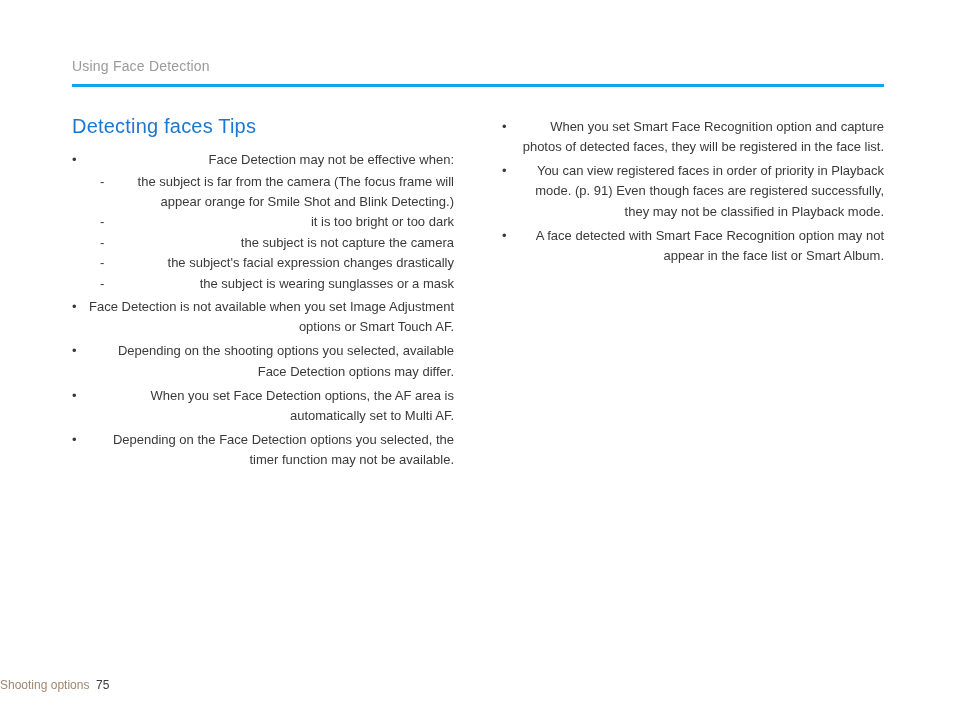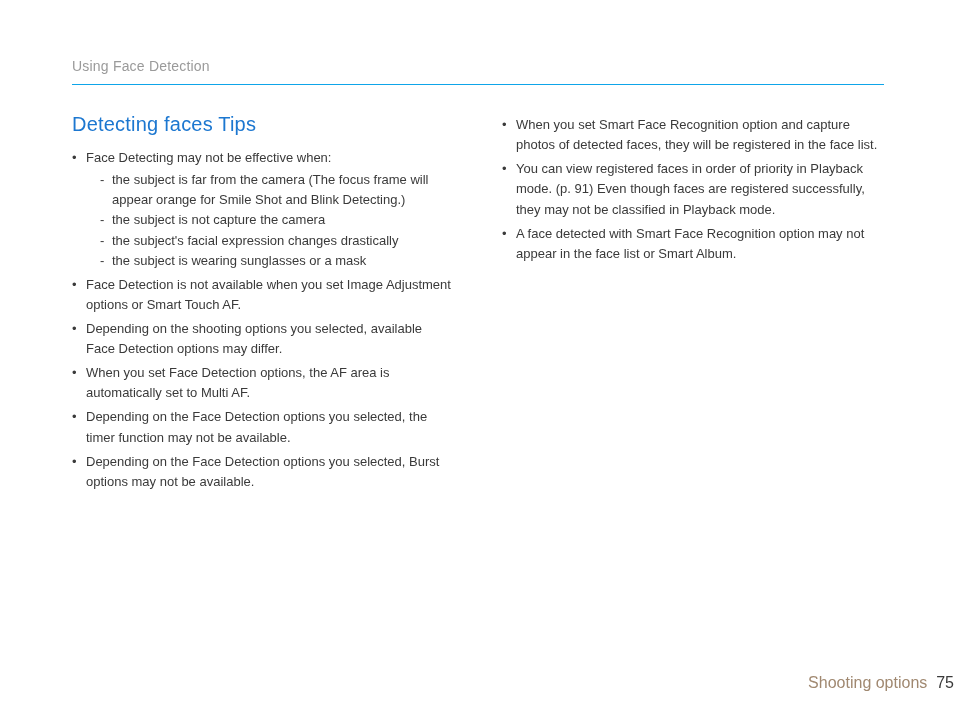--- a/index.html
+++ b/index.html
@@ -11,38 +11,39 @@
     color: #3a3a3a;
     position: relative;
     padding: 58px 70px 0 72px;
   }
   .header-section {
     color: #9a9a9a;
     font-size: 14px;
     font-weight: 300;
     letter-spacing: 0.2px;
     padding-bottom: 10px;
-    border-bottom: 1px solid #0ea5e9;
+    border-bottom: 3px solid #0ea5e9;
     margin-bottom: 28px;
   }
   .columns {
     display: flex;
     gap: 48px;
   }
   .col { flex: 1; }
   .title {
     color: #1c77d0;
     font-size: 20px;
     font-weight: 400;
     margin-bottom: 12px;
     letter-spacing: 0.2px;
   }
   ul.outer {
     list-style: none;
     padding-left: 0;
+    text-align: right;
   }
   ul.outer > li {
     position: relative;
     padding-left: 14px;
     font-size: 13px;
     line-height: 1.55;
     color: #3a3a3a;
     margin-bottom: 4px;
     font-weight: 400;
   }
@@ -71,49 +72,49 @@
     position: absolute;
     left: 0;
     top: 0;
   }
   .right-col ul.outer { margin-top: 2px; }
   .footer {
     position: absolute;
     bottom: 28px;
     left: 0;
     width: 100%;
-    text-align: right;
-    font-size: 16px;
+    text-align: left;
+    font-size: 12px;
     color: #a08870;
   }
   .footer .pnum { color: #3a3a3a; }
 </style>
 </head>
 <body>
 
 <div class="header-section">Using Face Detection</div>
 
 <div class="columns">
   <div class="col">
     <div class="title">Detecting faces Tips</div>
     <ul class="outer">
       <li>
-        <span>Face Detecting may not be effective when:</span>
+        <span>Face Detection may not be effective when:</span>
         <ul class="inner">
           <li>the subject is far from the camera (The focus frame will appear orange for Smile Shot and Blink Detecting.)</li>
+          <li>it is too bright or too dark</li>
           <li>the subject is not capture the camera</li>
           <li>the subject's facial expression changes drastically</li>
           <li>the subject is wearing sunglasses or a mask</li>
         </ul>
       </li>
       <li>Face Detection is not available when you set Image Adjustment options or Smart Touch AF.</li>
       <li>Depending on the shooting options you selected, available Face Detection options may differ.</li>
       <li>When you set Face Detection options, the AF area is automatically set to Multi AF.</li>
       <li>Depending on the Face Detection options you selected, the timer function may not be available.</li>
-      <li>Depending on the Face Detection options you selected, Burst options may not be available.</li>
     </ul>
   </div>
 
   <div class="col right-col">
     <ul class="outer">
       <li>When you set Smart Face Recognition option and capture photos of detected faces, they will be registered in the face list.</li>
       <li>You can view registered faces in order of priority in Playback mode. (p. 91) Even though faces are registered successfully, they may not be classified in Playback mode.</li>
       <li>A face detected with Smart Face Recognition option may not appear in the face list or Smart Album.</li>
     </ul>
   </div>

